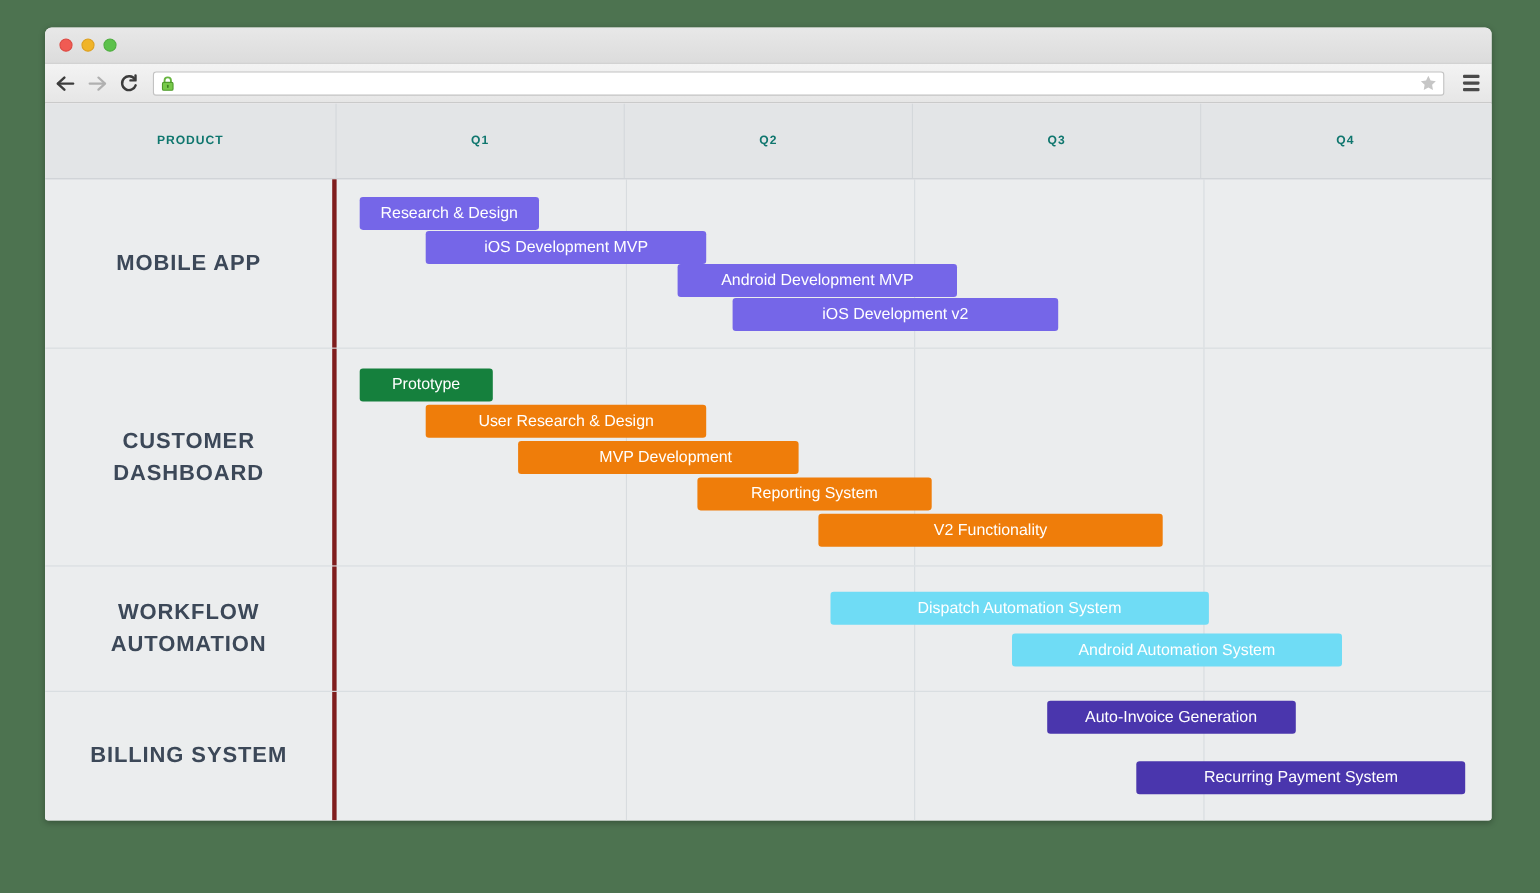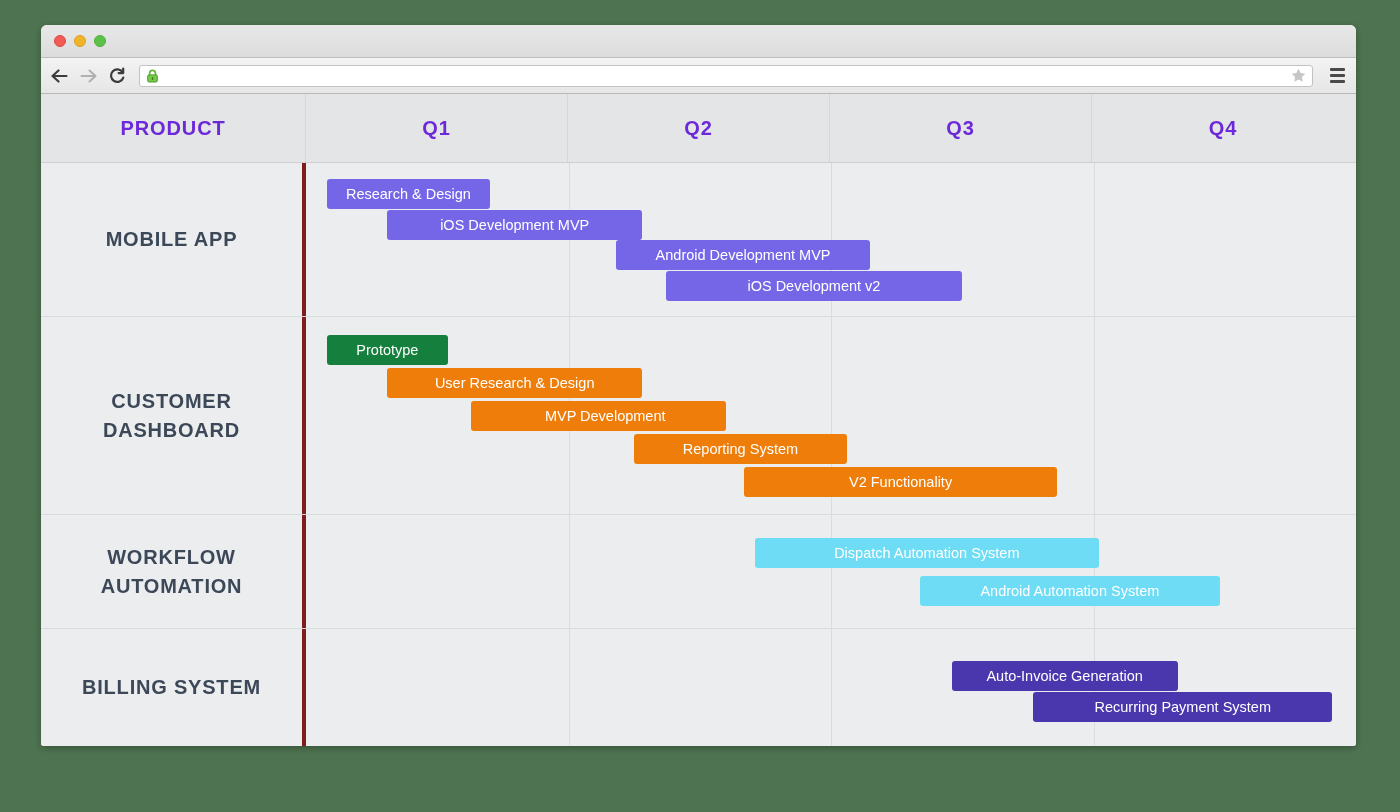--- a/index.html
+++ b/index.html
@@ -98,24 +98,24 @@
     background: #e3e5e7;
     border-bottom: 1px solid #ccd0d4;
     flex: 0 0 auto;
   }
   .col-product { width: 265px; flex: 0 0 265px; }
   .col-q       { width: 262px; flex: 0 0 262px; }
   .gantt-header > div {
     display: flex;
     align-items: center;
     justify-content: center;
-    font-size: 20px;
+    font-size: 11px;
     font-weight: bold;
     letter-spacing: 0.9px;
-    color: #6d28d9;
+    color: #0f766e;
     border-right: 1px solid #d4d8db;
   }
   .gantt-header > div:last-child { border-right: none; }
   .gantt-body { flex: 1; display: flex; flex-direction: column; }
   .gantt-row {
     display: flex;
     border-bottom: 1px solid #d8dcdf;
     position: relative;
     min-height: 0;
   }
@@ -257,20 +257,20 @@
             <div class="bar" style="background: rgb(111, 220, 245); left: 42.75%; width: 32.75%; top: 23px;">Dispatch Automation System</div>
             <div class="bar" style="background: rgb(111, 220, 245); left: 58.5%; width: 28.5%; top: 61px;">Android Automation System</div>
           </div>
         </div>
         <div class="gantt-row" style="height: 117px;">
           <div class="row-label">BILLING SYSTEM</div>
           <div class="row-track">
             <div class="grid-line" style="left: 25%;"></div>
             <div class="grid-line" style="left: 50%;"></div>
             <div class="grid-line" style="left: 75%;"></div>
-            <div class="bar" style="background: rgb(74, 54, 173); left: 61.5%; width: 21.5%; top: 32px;">Auto-Invoice Generation</div>
+            <div class="bar" style="background: rgb(74, 54, 173); left: 61.5%; width: 21.5%; top: 8px;">Auto-Invoice Generation</div>
             <div class="bar" style="background: rgb(74, 54, 173); left: 69.25%; width: 28.5%; top: 63px;">Recurring Payment System</div>
           </div>
         </div>
       </div>
   </div>
 
 </div>
 
 </body></html>

